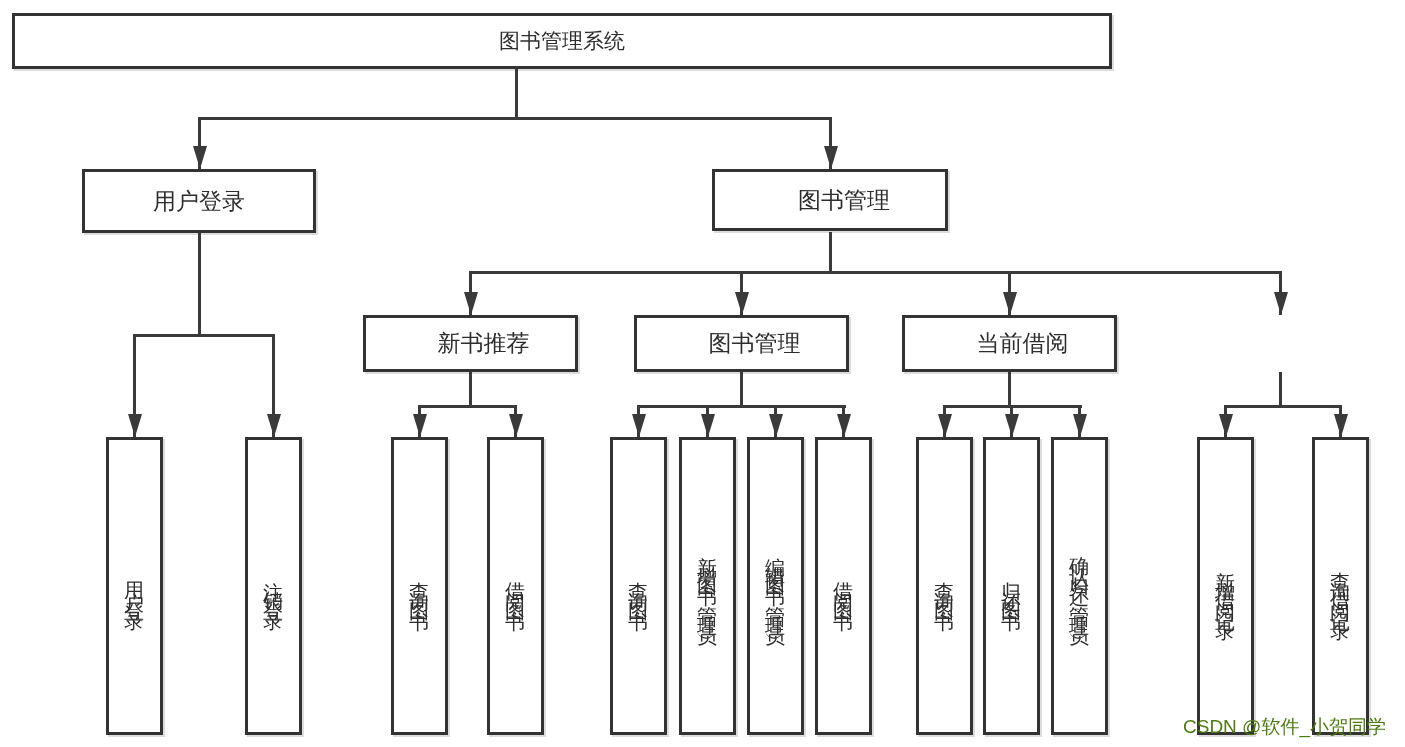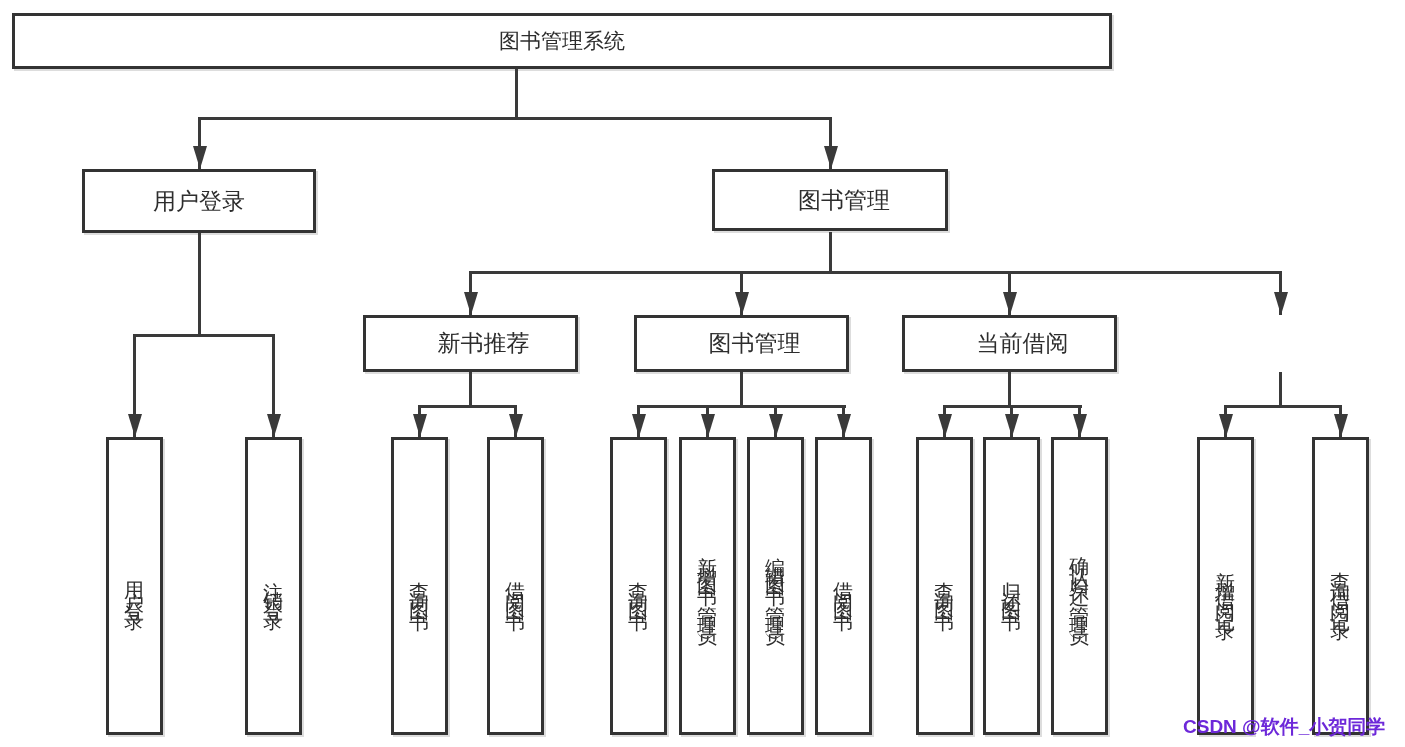--- a/index.html
+++ b/index.html
@@ -56,24 +56,23 @@
     height: 0;
     border-left: 7px solid transparent;
     border-right: 7px solid transparent;
     border-top: 23px solid #3a3a3a;
   }
   .watermark {
     position: absolute;
     left: 1183px;
     top: 714px;
     font-size: 19px;
-    color: #6d28d9;
+    color: #4d7c0f;
     white-space: nowrap;
     z-index: 10;
-    font-weight: bold;
   }
 </style>
 </head>
 <body>
 
 <div id="canvas">
 
   <div class="node root" style="left:12px; top:13px; width:1100px; height:56px;">图书管理系统</div>
 
   <div class="node lvl2" style="left:82px; top:169px; width:234px; height:64px;">用户登录</div>

